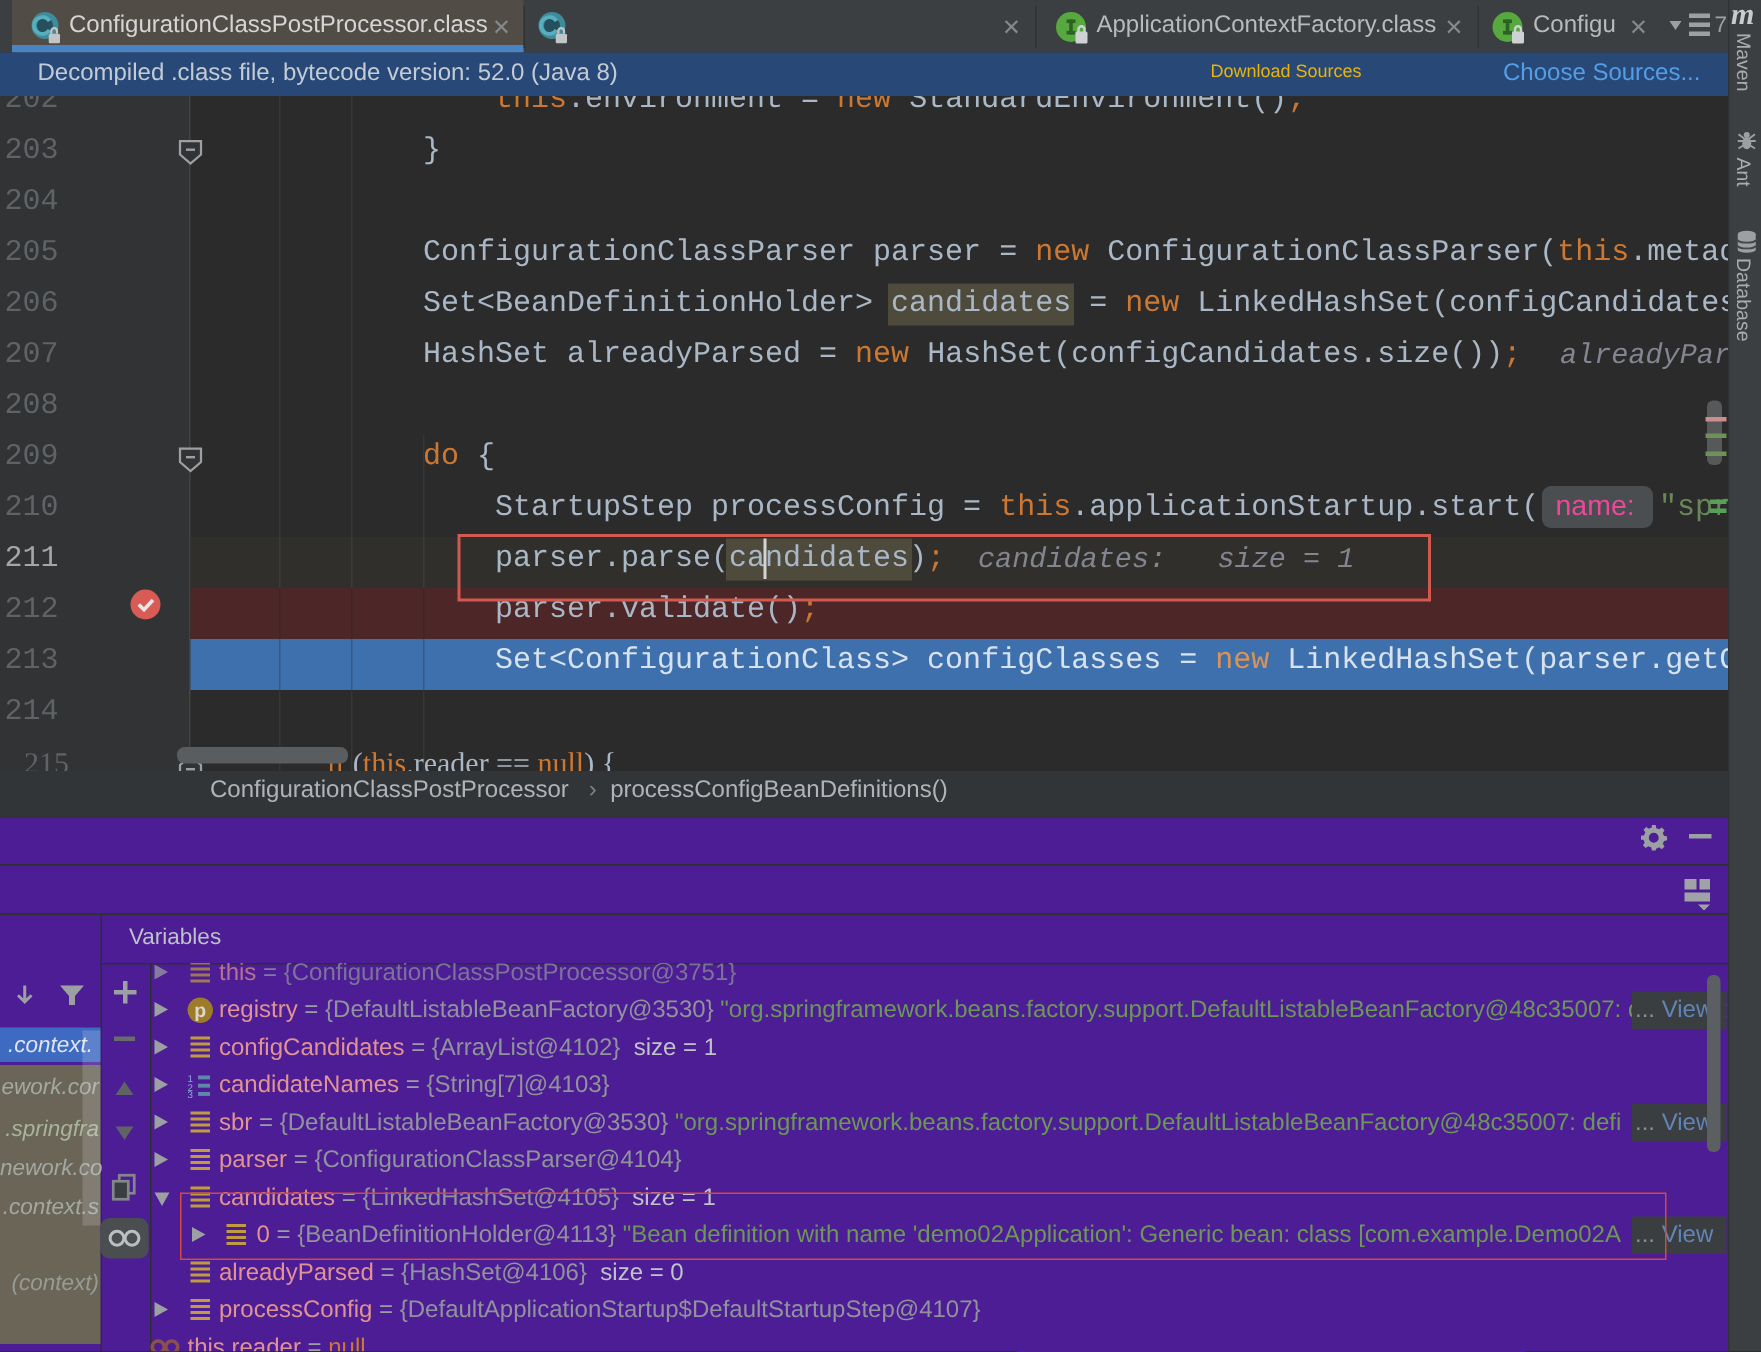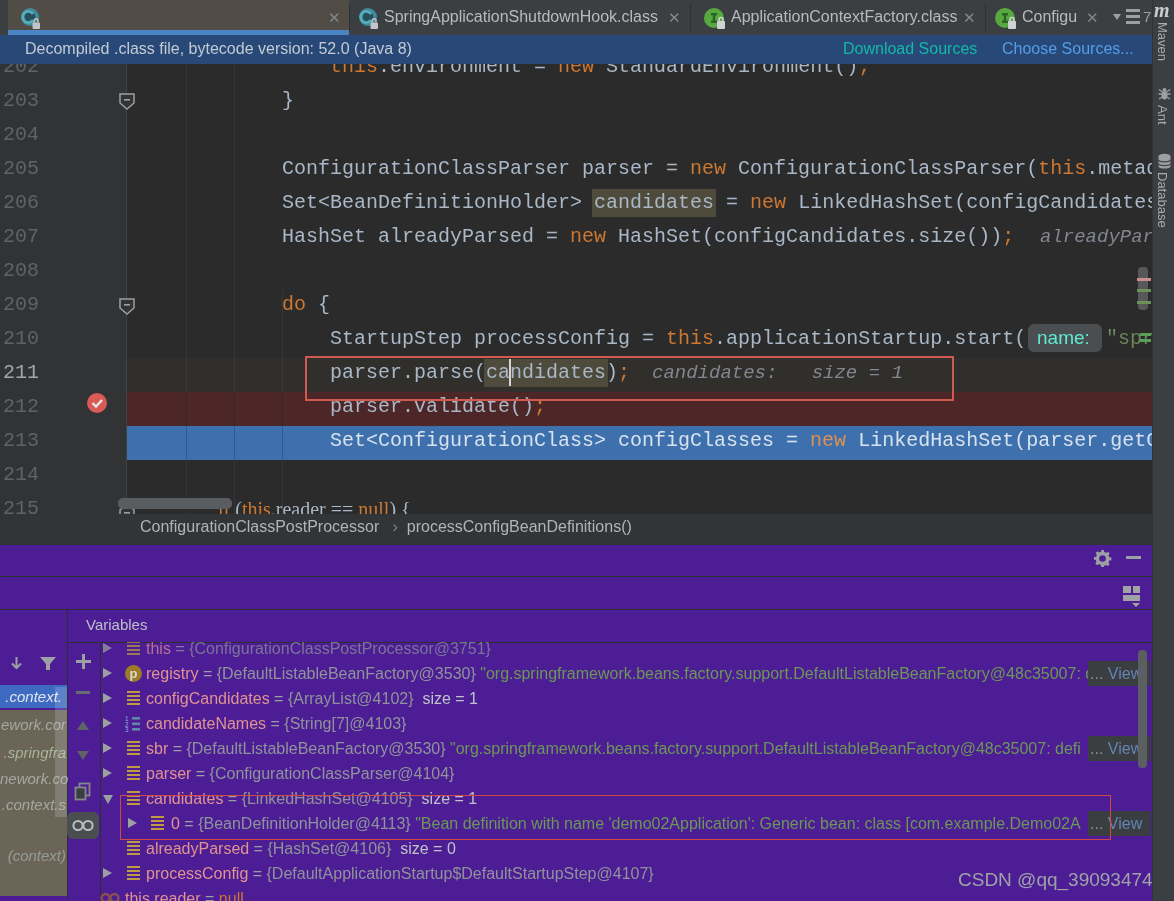--- a/index.html
+++ b/index.html
@@ -52,31 +52,31 @@
 
   <div class="tab" style="left:8px;width:341px;background:#514d46;"></div>
   <div class="abs" style="left:8px;top:30px;width:341px;height:5px;background:#4a84c4;"></div>
   <svg class="abs" style="left:20px;top:7px;" width="22" height="22" viewBox="0 0 22 22">
     <circle cx="10" cy="10" r="9" fill="#3f8b99"></circle>
     <circle cx="10" cy="10" r="5.4" fill="#27505f"></circle>
     <path d="M13 7 A5.6 5.6 0 1 0 13 13" stroke="#57aebc" stroke-width="2.6" fill="none"></path>
     <rect x="12.5" y="15.5" width="7.5" height="6.5" rx="1" fill="#c2c5c7"></rect>
     <path d="M14.2 15.5 v-1.8 a1.9 1.9 0 0 1 3.8 0 v1.8" stroke="#c2c5c7" stroke-width="1.5" fill="none"></path>
   </svg>
+  <div class="tabtxt" style="left:46px;color:#d5d5d5;">ConfigurationClassPostProcessor.class</div>
   <div class="tabx" style="left:328px;">✕</div>
 
   <div class="abs" style="left:349px;top:4px;width:1px;height:28px;background:#2f3234;"></div>
   <svg class="abs" style="left:358px;top:7px;" width="22" height="22" viewBox="0 0 22 22">
     <circle cx="10" cy="10" r="9" fill="#3f8b99"></circle>
     <circle cx="10" cy="10" r="5.4" fill="#27505f"></circle>
     <path d="M13 7 A5.6 5.6 0 1 0 13 13" stroke="#57aebc" stroke-width="2.6" fill="none"></path>
     <rect x="12.5" y="15.5" width="7.5" height="6.5" rx="1" fill="#c2c5c7"></rect>
     <path d="M14.2 15.5 v-1.8 a1.9 1.9 0 0 1 3.8 0 v1.8" stroke="#c2c5c7" stroke-width="1.5" fill="none"></path>
   </svg>
-  <div class="tabtxt" style="left:384px;">SpringApplicationShutdownHook.class</div>
   <div class="tabx" style="left:668px;">✕</div>
 
   <div class="abs" style="left:690px;top:4px;width:1px;height:28px;background:#2f3234;"></div>
   <svg class="abs" style="left:703px;top:7px;" width="24" height="24" viewBox="0 0 24 24">
     <circle cx="11" cy="11" r="10" fill="#57a83f"></circle>
     <rect x="8" y="6" width="6" height="2.4" fill="#2c6324"></rect>
     <rect x="8" y="13.6" width="6" height="2.4" fill="#2c6324"></rect>
     <rect x="9.8" y="6" width="2.4" height="10" fill="#2c6324"></rect>
     <rect x="14" y="14" width="8" height="8" rx="1" fill="#cfd2d4"></rect>
     <path d="M16 14.5 v-2 a2 2 0 0 1 4 0 v2" stroke="#cfd2d4" stroke-width="1.6" fill="none"></path>
@@ -95,40 +95,40 @@
   </svg>
   <div class="tabtxt" style="left:1022px;">Configu</div>
   <div class="tabx" style="left:1086px;">✕</div>
 
   <div class="abs" style="left:1113px;top:14px;width:0;height:0;border-top:6px solid #9da0a3;border-left:4.5px solid transparent;border-right:4.5px solid transparent;"></div>
   <div class="abs" style="left:1126px;top:9px;width:14px;height:3px;background:#9da0a3;box-shadow:0 6px 0 #9da0a3,0 12px 0 #9da0a3;"></div>
   <div class="abs" style="left:1143px;top:8px;font-size:15px;color:#9da0a3;">7</div>
 </div>
 <div id="notif" class="abs">
   <div class="abs" style="left:25px;top:5px;font-size:16px;color:#c3cbd4;">Decompiled .class file, bytecode version: 52.0 (Java 8)</div>
-  <div class="abs" style="left:843px;top:5px;font-size:16px;color:#14b8a6;">Download Sources</div>
+  <div class="abs" style="left:807px;top:5px;font-size:12px;color:#eab308;">Download Sources</div>
   <div class="abs" style="left:1002px;top:5px;font-size:16px;color:#549ee6;">Choose Sources...</div>
 </div>
 <div id="editor" class="abs">
   <div id="gutter" class="abs"></div>
 
   <div class="ln" style="top:-12px;">202&nbsp;</div>
   <div class="ln" style="top:22px;">203&nbsp;</div>
   <div class="ln" style="top:56px;">204&nbsp;</div>
   <div class="ln" style="top:90px;">205&nbsp;</div>
   <div class="ln" style="top:124px;">206&nbsp;</div>
   <div class="ln" style="top:158px;">207&nbsp;</div>
   <div class="ln" style="top:192px;">208&nbsp;</div>
   <div class="ln" style="top:226px;">209&nbsp;</div>
   <div class="ln" style="top:260px;">210&nbsp;</div>
   <div class="ln" style="top:294px;color:#a4a6a8;">211&nbsp;</div>
   <div class="ln" style="top:328px;">212&nbsp;</div>
   <div class="ln" style="top:362px;">213&nbsp;</div>
   <div class="ln" style="top:396px;">214&nbsp;</div>
-  <div class="ln" style="top:430px;">215&nbsp;</div>
+  <div class="ln" style="top:430px;font-family:Liberation Serif, serif;">215&nbsp;</div>
 
   <div class="abs" style="left:127px;top:294px;width:1025px;height:34px;background:#302f2c;"></div>
   <div class="abs" style="left:127px;top:328px;width:1025px;height:34px;background:#4d2727;"></div>
   <div class="abs" style="left:127px;top:362px;width:1025px;height:34px;background:#3e70ad;"></div>
 
   <div class="guide" style="left:186px;top:0;height:450px;"></div>
   <div class="guide" style="left:234px;top:0;height:450px;"></div>
   <div class="guide" style="left:282px;top:226px;height:224px;"></div>
   <div class="abs" style="left:186px;top:328px;width:1px;height:68px;background:rgba(0,0,0,0.25);"></div>
   <div class="abs" style="left:234px;top:328px;width:1px;height:68px;background:rgba(0,0,0,0.25);"></div>
@@ -143,21 +143,21 @@
   <div class="cl" style="top:124px;">            Set&lt;BeanDefinitionHolder&gt; candidates = <span class="kw">new</span> LinkedHashSet(configCandidates</div>
   <div class="cl" style="top:226px;"><span class="kw">            do</span> {</div>
   <div class="cl" style="top:158px;">            HashSet alreadyParsed = <span class="kw">new</span> HashSet(configCandidates.size())<span class="kw">;</span></div>
   <div class="cl" style="top:260px;">                StartupStep processConfig = <span class="kw">this</span>.applicationStartup.start(</div>
   <div class="cl" style="top:294px;">                parser.parse(candidates)<span class="kw">;</span></div>
   <div class="cl" style="top:328px;text-align:center;">                parser.validate()<span class="kw">;</span></div>
   <div class="cl" style="top:362px;color:#d7e2ee;">                Set&lt;ConfigurationClass&gt; configClasses = <span class="kw" style="color:#dc9254;">new</span> LinkedHashSet(parser.getC</div>
   <div class="cl" style="top:430px;font-family:Liberation Serif, serif;"><span class="kw">                if</span> (<span class="kw">this</span>.reader == <span class="kw">null</span>) {</div>
 
   <div class="abs" style="left:1028px;top:260px;width:74px;height:28px;background:#4b4e50;border-radius:6px;"></div>
-  <div class="abs" style="left:1037px;top:260px;height:28px;line-height:28px;font-size:19px;color:#5eead4;font-family:'Liberation Sans',sans-serif;">name:</div>
+  <div class="abs" style="left:1037px;top:260px;height:28px;line-height:28px;font-size:19px;color:#ec4899;font-family:'Liberation Sans',sans-serif;">name:</div>
   <div class="abs mono" style="left:1106px;top:258px;height:34px;line-height:34px;font-size:20px;color:#6a8759;">"spr</div>
 
   <div class="hint" style="left:1040px;top:158px;">alreadyParsed:  size = 0</div>
   <div class="hint" style="left:652px;top:294px;">candidates:   size = 1</div>
   <div class="abs" style="left:1140px;top:269px;width:11px;height:3px;background:#58a058;"></div>
   <div class="abs" style="left:1140px;top:275px;width:11px;height:3px;background:#58a058;"></div>
 
   <div class="abs" style="left:509px;top:295px;width:2px;height:27px;background:#d4d4d4;"></div>
 
   <div class="abs" style="left:305px;top:292px;width:645px;height:41px;border:2px solid #d05a50;"></div>
@@ -319,21 +319,20 @@
         <circle cx="14.5" cy="7" r="4" fill="none" stroke="#8a5050" stroke-width="2.4"></circle>
       </svg>
       <span class="abs" style="left:25px;top:0;"><span class="vname">this.reader</span> = <span class="kw">null</span></span>
     </div>
   </div>
 
   <div class="abs" style="left:120px;top:250px;width:989px;height:43px;border:1.5px solid #cf4a42;"></div>
 
   <div class="abs" style="left:1138px;top:105px;width:9px;height:118px;background:#5c5f62;border-radius:4px;"></div>
 
-  <div class="abs" style="left:958px;top:324px;font-size:19px;color:#9fa3a7;white-space:nowrap;">CSDN @qq_39093474</div>
 </div>
 <div id="stripe" class="abs">
   <div class="abs" style="left:1px;top:-1px;font-size:20px;font-weight:bold;font-style:italic;color:#c9ccce;font-family:'Liberation Serif',serif;">m</div>
   <div class="vtext" style="top:22px;">Maven</div>
   <svg class="abs" style="left:4px;top:86px;" width="15" height="15" viewBox="0 0 15 15">
     <circle cx="7.5" cy="4" r="2" fill="#9da0a3"></circle>
     <ellipse cx="7.5" cy="9.5" rx="3" ry="4" fill="#9da0a3"></ellipse>
     <path d="M2 3.5 l4 3 M13 3.5 l-4 3 M1.5 8 h4 M13.5 8 h-4 M2 13 l4-2.5 M13 13 l-4-2.5" stroke="#9da0a3" stroke-width="1.3" fill="none"></path>
   </svg>
   <div class="vtext" style="top:105px;">Ant</div>

